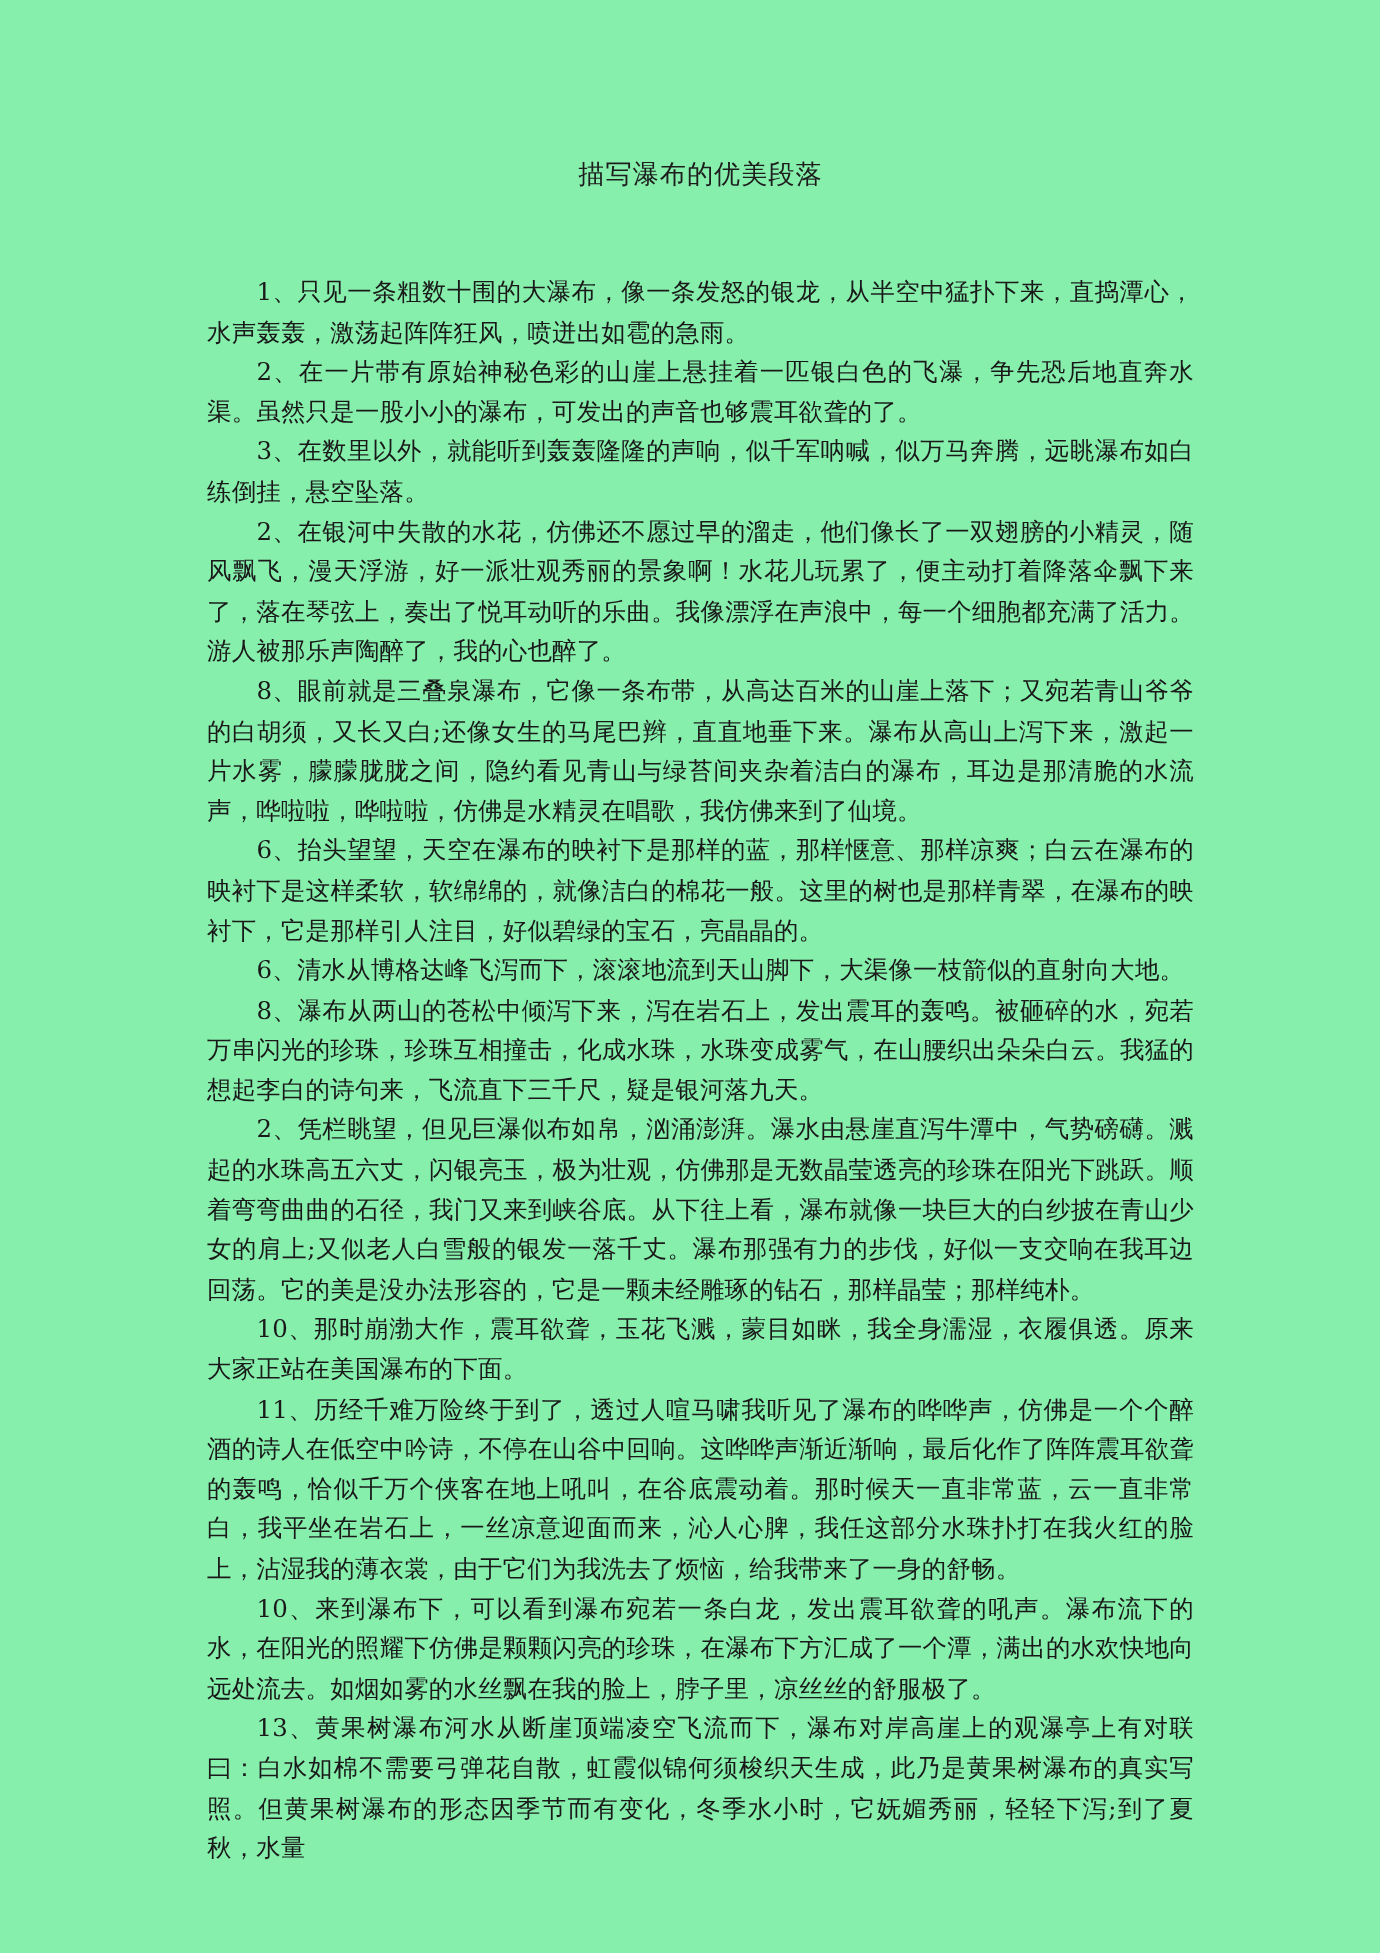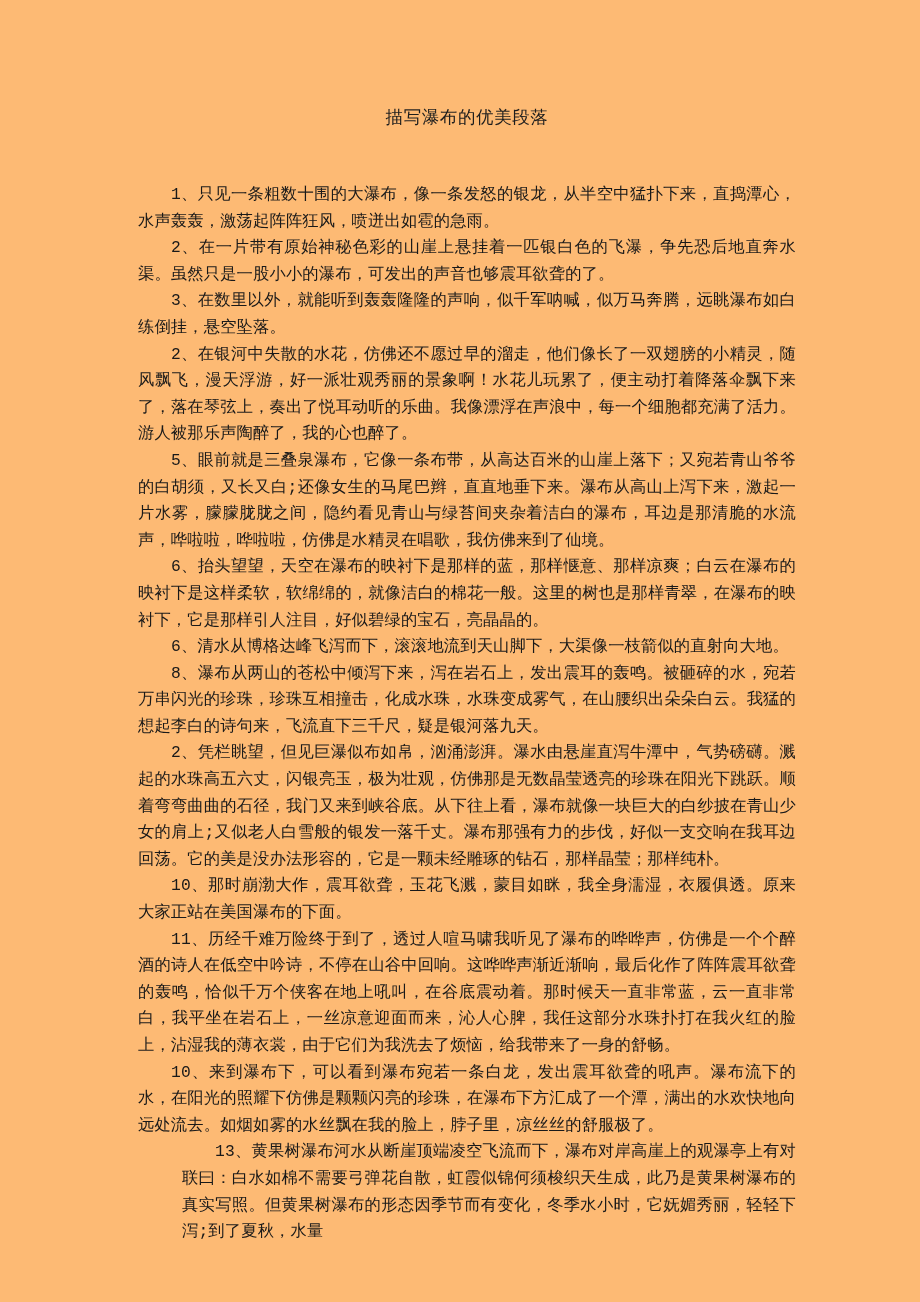--- a/index.html
+++ b/index.html
@@ -10,21 +10,21 @@
   }
   body {
     font-family: "DejaVu Serif", "Liberation Serif", serif;
     color: #1a1a1a;
     -webkit-font-smoothing: none;
   }
   .page {
     position: relative;
     width: 920px;
     height: 1302px;
-    background: #fdba74;
+    background: #86efac;
     box-sizing: border-box;
     overflow: hidden;
   }
   .doc-body {
     position: absolute;
     left: 138px;
     top: 104px;
     width: 658px;
   }
   .doc-title {
@@ -43,40 +43,38 @@
   .para {
     font-size: 16.3px;
     line-height: 26.6px;
     text-align: justify;
     text-justify: inter-ideograph;
     text-indent: 33px;
     margin: 0;
     color: #191919;
     letter-spacing: 0.15px;
     word-break: break-all;
-    font-family: Liberation Mono, monospace;
   }
   .para:last-child {
     text-align: justify;
-    margin-left: 44px;
   }
 </style>
 </head>
 <body>
 
 <div class="page">
   <div class="doc-body">
     <h1 class="doc-title">描写瀑布的优美段落</h1>
     <div class="title-gap"></div>
     <div id="paragraphs">
         <p class="para">1、只见一条粗数十围的大瀑布，像一条发怒的银龙，从半空中猛扑下来，直捣潭心，水声轰轰，激荡起阵阵狂风，喷迸出如雹的急雨。</p>
         <p class="para">2、在一片带有原始神秘色彩的山崖上悬挂着一匹银白色的飞瀑，争先恐后地直奔水渠。虽然只是一股小小的瀑布，可发出的声音也够震耳欲聋的了。</p>
         <p class="para">3、在数里以外，就能听到轰轰隆隆的声响，似千军呐喊，似万马奔腾，远眺瀑布如白练倒挂，悬空坠落。</p>
         <p class="para">2、在银河中失散的水花，仿佛还不愿过早的溜走，他们像长了一双翅膀的小精灵，随风飘飞，漫天浮游，好一派壮观秀丽的景象啊！水花儿玩累了，便主动打着降落伞飘下来了，落在琴弦上，奏出了悦耳动听的乐曲。我像漂浮在声浪中，每一个细胞都充满了活力。游人被那乐声陶醉了，我的心也醉了。</p>
-        <p class="para">5、眼前就是三叠泉瀑布，它像一条布带，从高达百米的山崖上落下；又宛若青山爷爷的白胡须，又长又白;还像女生的马尾巴辫，直直地垂下来。瀑布从高山上泻下来，激起一片水雾，朦朦胧胧之间，隐约看见青山与绿苔间夹杂着洁白的瀑布，耳边是那清脆的水流声，哗啦啦，哗啦啦，仿佛是水精灵在唱歌，我仿佛来到了仙境。</p>
+        <p class="para">8、眼前就是三叠泉瀑布，它像一条布带，从高达百米的山崖上落下；又宛若青山爷爷的白胡须，又长又白;还像女生的马尾巴辫，直直地垂下来。瀑布从高山上泻下来，激起一片水雾，朦朦胧胧之间，隐约看见青山与绿苔间夹杂着洁白的瀑布，耳边是那清脆的水流声，哗啦啦，哗啦啦，仿佛是水精灵在唱歌，我仿佛来到了仙境。</p>
         <p class="para">6、抬头望望，天空在瀑布的映衬下是那样的蓝，那样惬意、那样凉爽；白云在瀑布的映衬下是这样柔软，软绵绵的，就像洁白的棉花一般。这里的树也是那样青翠，在瀑布的映衬下，它是那样引人注目，好似碧绿的宝石，亮晶晶的。</p>
         <p class="para">6、清水从博格达峰飞泻而下，滚滚地流到天山脚下，大渠像一枝箭似的直射向大地。</p>
         <p class="para">8、瀑布从两山的苍松中倾泻下来，泻在岩石上，发出震耳的轰鸣。被砸碎的水，宛若万串闪光的珍珠，珍珠互相撞击，化成水珠，水珠变成雾气，在山腰织出朵朵白云。我猛的想起李白的诗句来，飞流直下三千尺，疑是银河落九天。</p>
         <p class="para">2、凭栏眺望，但见巨瀑似布如帛，汹涌澎湃。瀑水由悬崖直泻牛潭中，气势磅礴。溅起的水珠高五六丈，闪银亮玉，极为壮观，仿佛那是无数晶莹透亮的珍珠在阳光下跳跃。顺着弯弯曲曲的石径，我门又来到峡谷底。从下往上看，瀑布就像一块巨大的白纱披在青山少女的肩上;又似老人白雪般的银发一落千丈。瀑布那强有力的步伐，好似一支交响在我耳边回荡。它的美是没办法形容的，它是一颗未经雕琢的钻石，那样晶莹；那样纯朴。</p>
         <p class="para">10、那时崩渤大作，震耳欲聋，玉花飞溅，蒙目如眯，我全身濡湿，衣履俱透。原来大家正站在美国瀑布的下面。</p>
         <p class="para">11、历经千难万险终于到了，透过人喧马啸我听见了瀑布的哗哗声，仿佛是一个个醉酒的诗人在低空中吟诗，不停在山谷中回响。这哗哗声渐近渐响，最后化作了阵阵震耳欲聋的轰鸣，恰似千万个侠客在地上吼叫，在谷底震动着。那时候天一直非常蓝，云一直非常白，我平坐在岩石上，一丝凉意迎面而来，沁人心脾，我任这部分水珠扑打在我火红的脸上，沾湿我的薄衣裳，由于它们为我洗去了烦恼，给我带来了一身的舒畅。</p>
         <p class="para">10、来到瀑布下，可以看到瀑布宛若一条白龙，发出震耳欲聋的吼声。瀑布流下的水，在阳光的照耀下仿佛是颗颗闪亮的珍珠，在瀑布下方汇成了一个潭，满出的水欢快地向远处流去。如烟如雾的水丝飘在我的脸上，脖子里，凉丝丝的舒服极了。</p>
         <p class="para">13、黄果树瀑布河水从断崖顶端凌空飞流而下，瀑布对岸高崖上的观瀑亭上有对联曰：白水如棉不需要弓弹花自散，虹霞似锦何须梭织天生成，此乃是黄果树瀑布的真实写照。但黄果树瀑布的形态因季节而有变化，冬季水小时，它妩媚秀丽，轻轻下泻;到了夏秋，水量</p>
       </div>
   </div>

